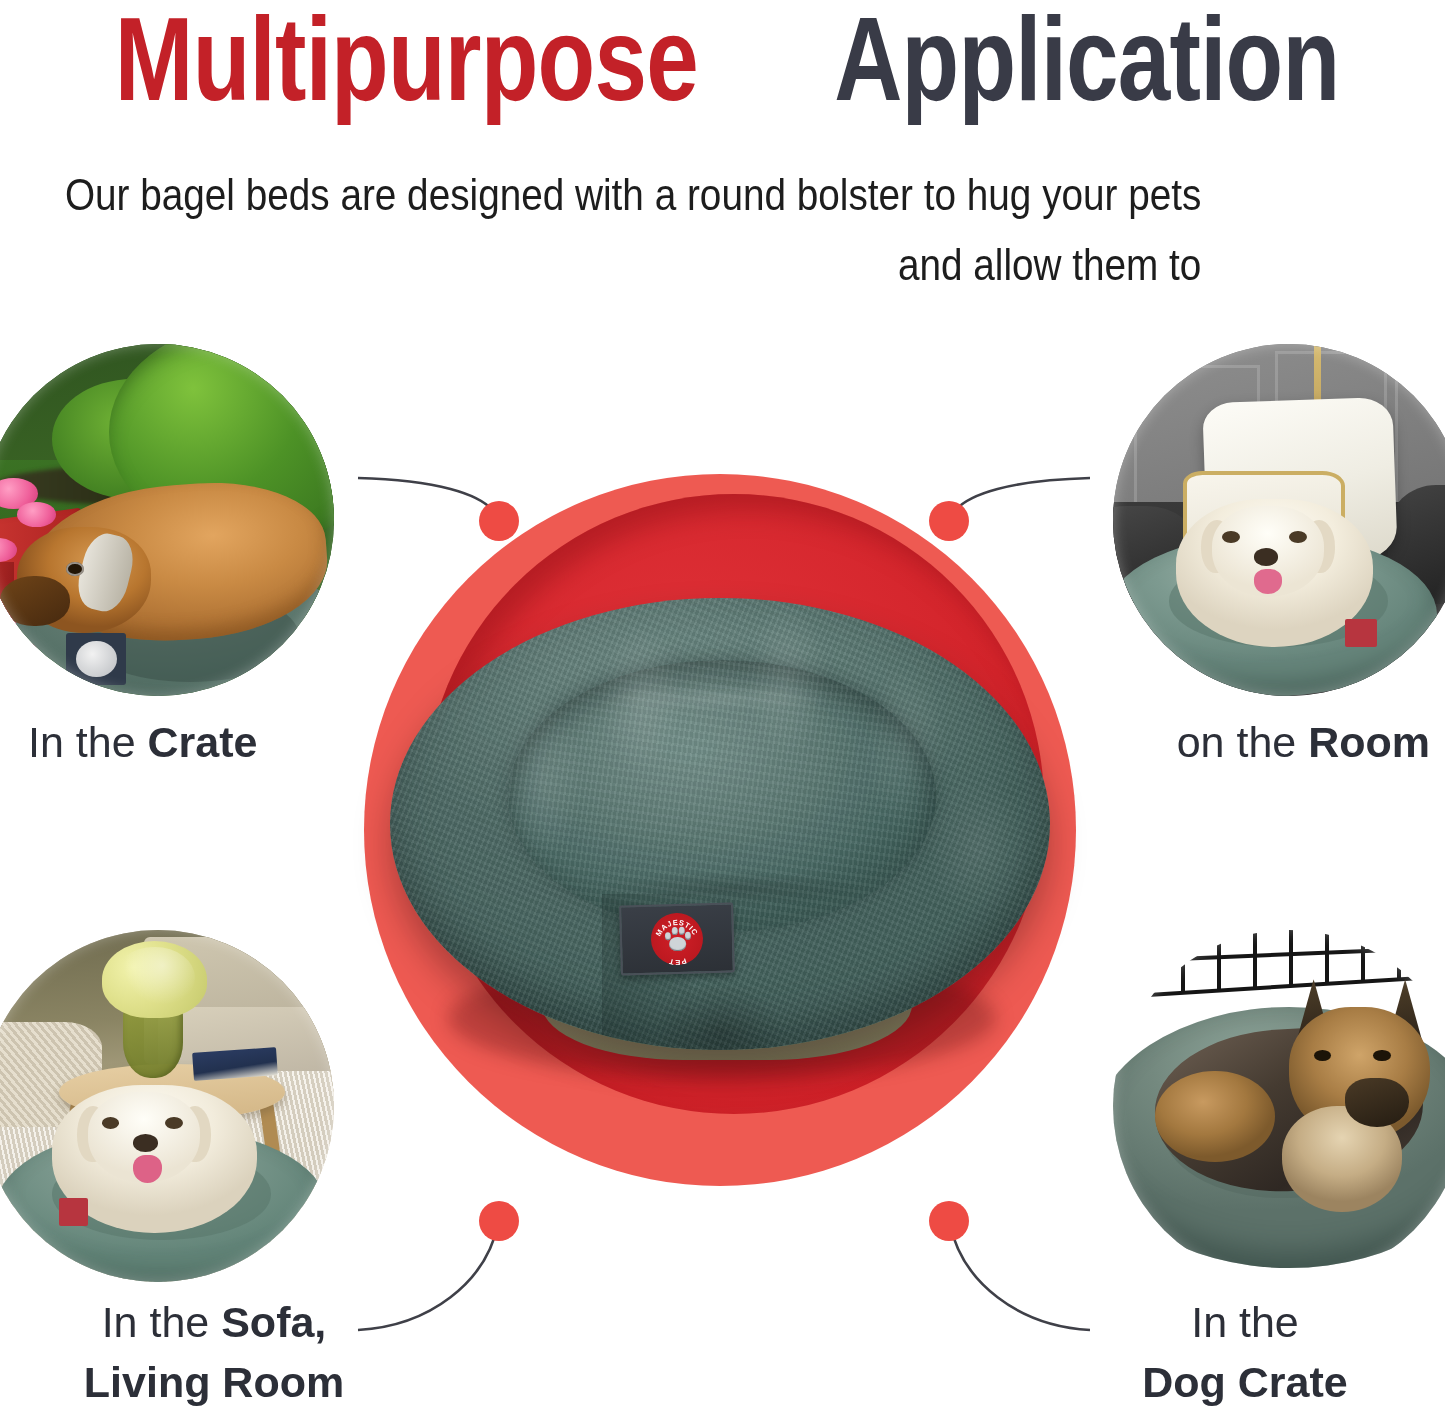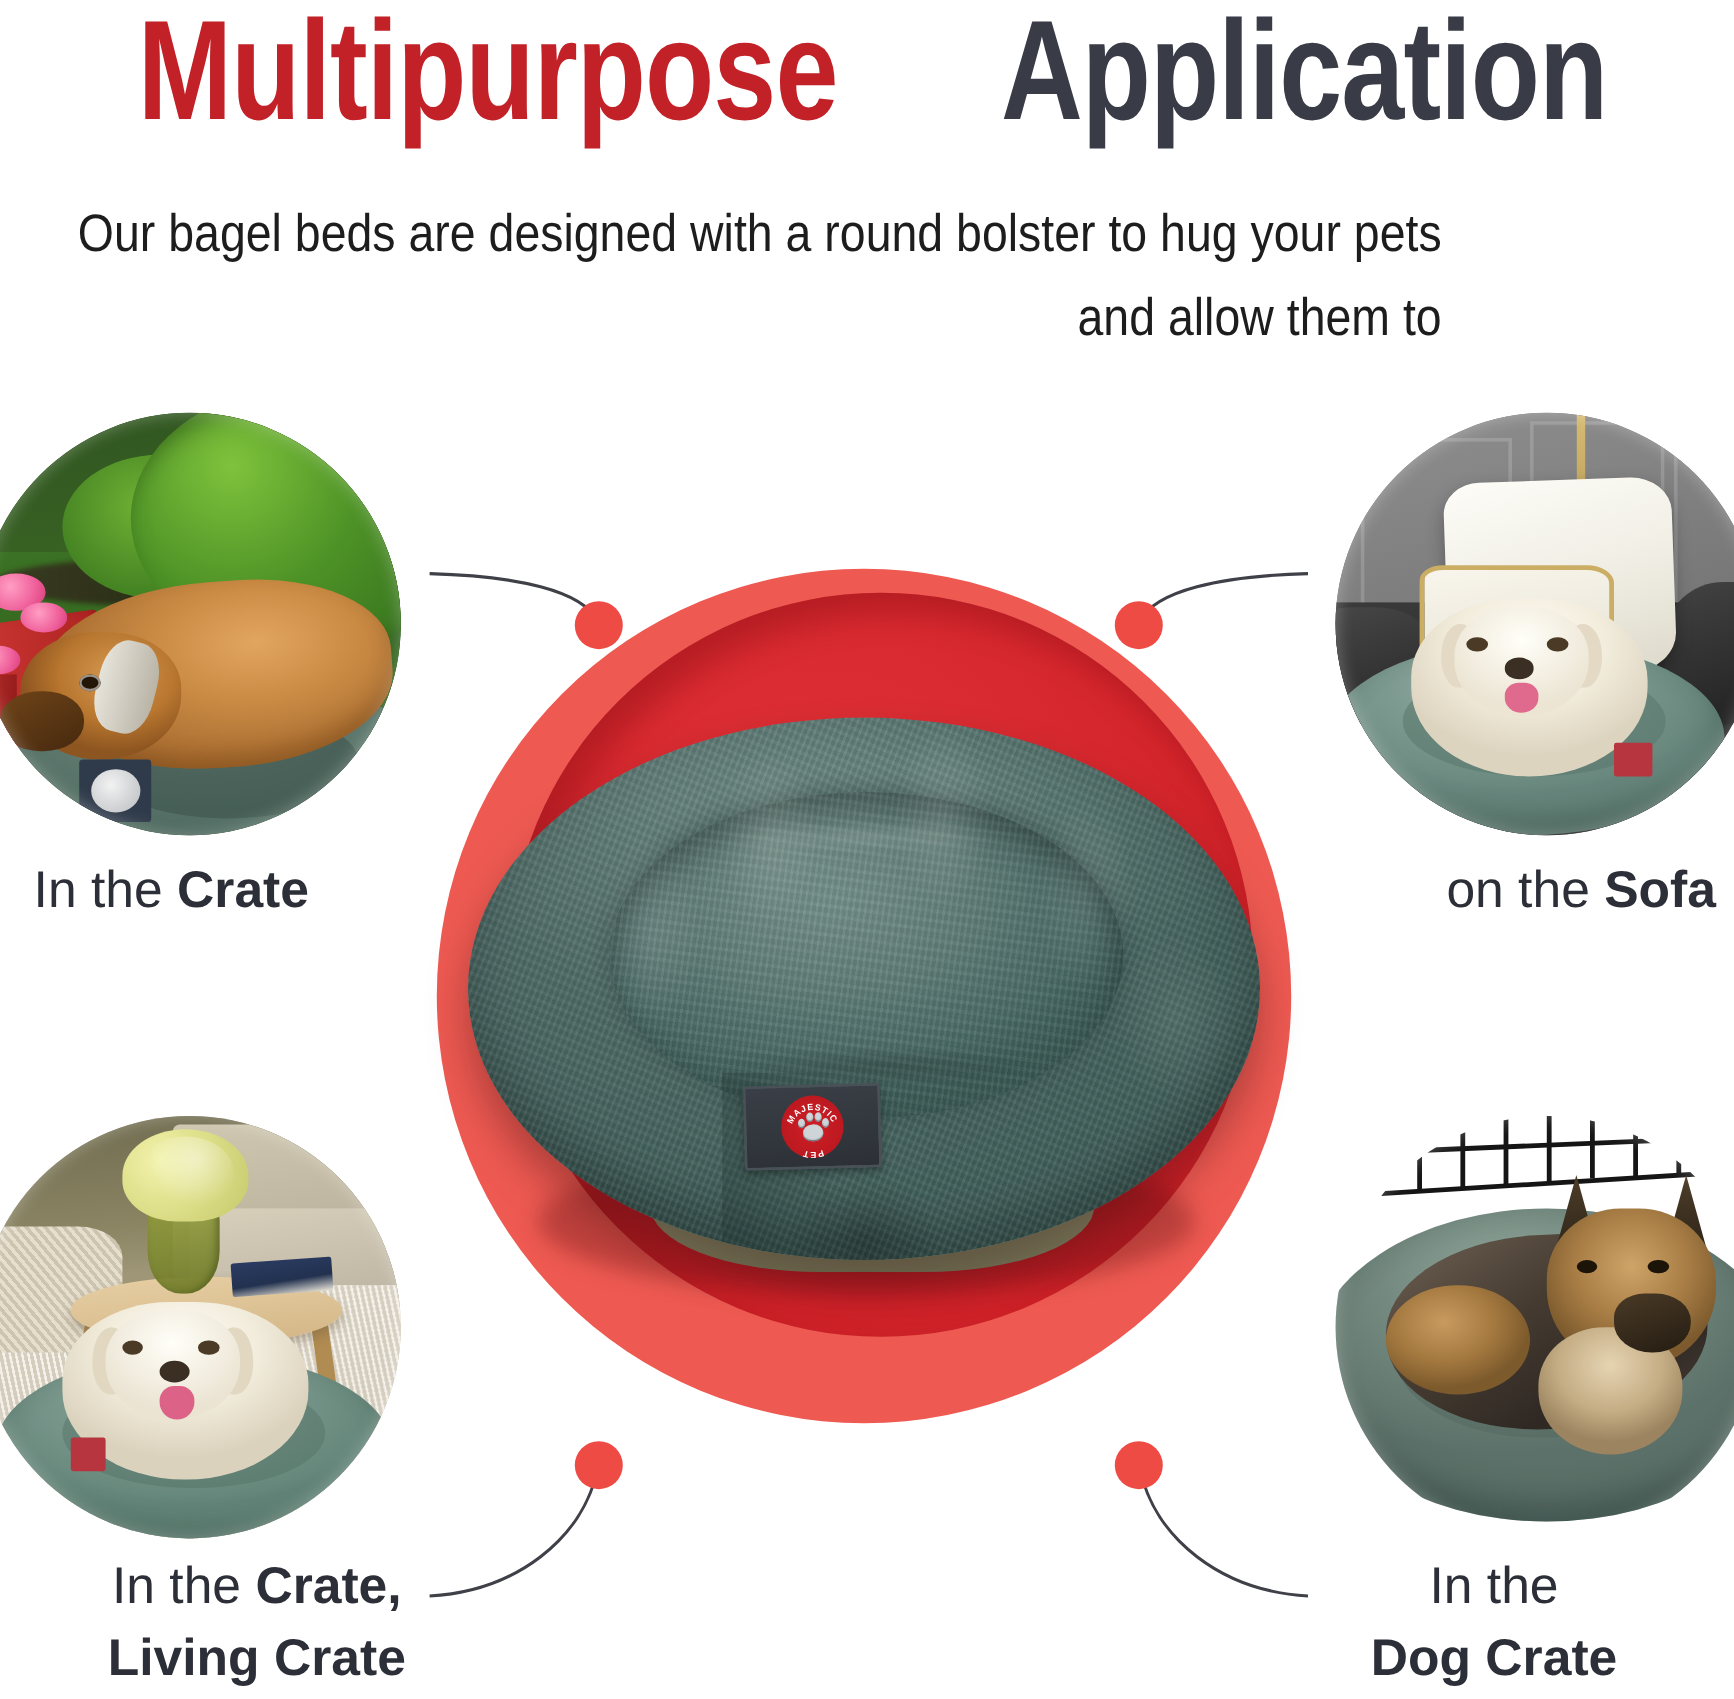--- a/index.html
+++ b/index.html
@@ -475,21 +475,21 @@
     <div class="s-ear l"></div>
       <div class="s-ear r"></div>
     <div class="s-face"></div>
     <div class="s-eye l"></div>
       <div class="s-eye r"></div>
     <div class="s-nose"></div>
     <div class="s-tongue"></div>
     <div class="s-tag"></div>
   </div>
   <div class="caption cap-sofa">
-    <span>on the </span><b>Sofa</b>
+    <span>on the </span><b>Room</b>
   </div>
 
   <div class="photo ph-living">
     <div class="l-back"></div>
     <div class="l-sofa"></div>
     <div class="l-sofa2"></div>
     <div class="l-rug"></div>
     <div class="l-pouf"></div>
     <div class="l-leg"></div>
       <div class="l-leg2"></div>
@@ -504,22 +504,22 @@
     <div class="l-ear l"></div>
       <div class="l-ear r"></div>
     <div class="l-face"></div>
     <div class="l-eye l"></div>
       <div class="l-eye r"></div>
     <div class="l-nose"></div>
     <div class="l-tongue"></div>
     <div class="l-tag"></div>
   </div>
   <div class="caption cap-living">
-    <div><span>In the </span><b>Crate,</b></div>
-    <div><b>Living Crate</b></div>
+    <div><span>In the </span><b>Sofa,</b></div>
+    <div><b>Living Room</b></div>
   </div>
 
   <div class="photo ph-crate">
     <svg class="c-crate" viewBox="0 0 352 162" preserveAspectRatio="none">
       <g stroke="#151515" stroke-width="4" fill="none">
         <path d="M 18,66 L 340,46"></path>
         <path d="M 40,30 L 326,18"></path>
         <path d="M 34,64 L 34,6"></path>
           <path d="M 70,62 L 70,2"></path>
           <path d="M 106,60 L 106,0"></path>

